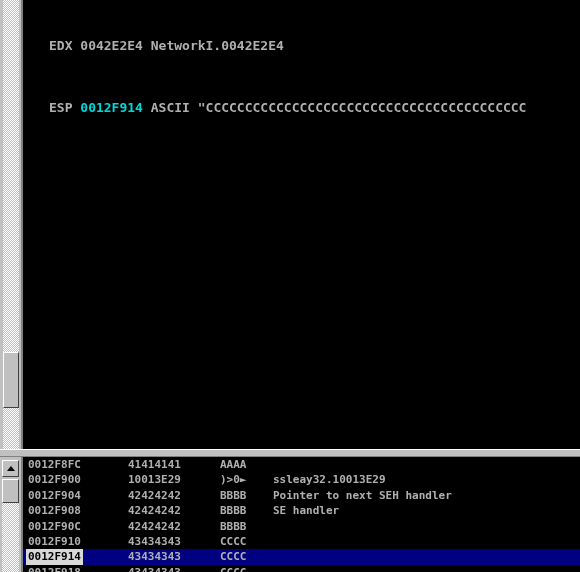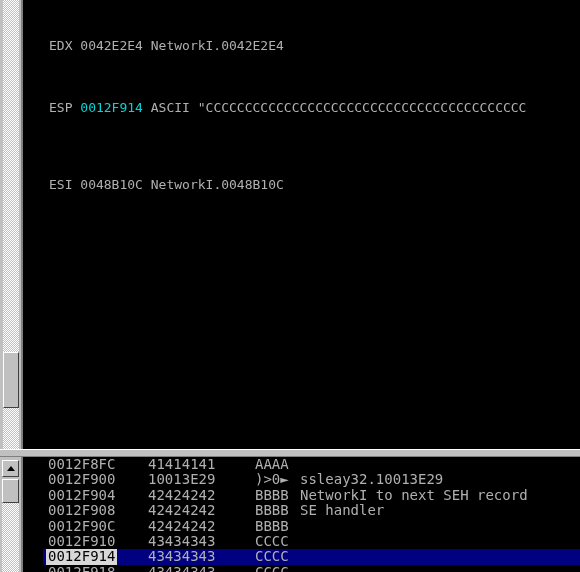--- a/index.html
+++ b/index.html
@@ -13,20 +13,21 @@
     overflow: hidden;
     font-family: "DejaVu Sans Mono", "Liberation Mono", monospace;
   }
 
   #app {
     position: relative;
     width: 580px;
     height: 572px;
     background: #000000;
     overflow: hidden;
+    font-weight: bold;
   }
 
   
   #registers-pane {
     position: absolute;
     left: 0; top: 0;
     width: 580px;
     height: 449px;
     background: #000;
   }
@@ -151,43 +152,42 @@
   }
   .stack-rows {
     position: absolute;
     left: 0; top: 0;
     width: 557px;
   }
   .stack-row {
     position: relative;
     height: 15.4px;
     white-space: pre;
-    font-size: 14px;
+    font-size: 11px;
     line-height: 15.4px;
     color: #b0b0b0;
-    margin-left: 20px;
   }
   .stack-row .addr {
     position: absolute;
     left: 5px; top: 0;
     display: inline-block;
   }
   .stack-row .val {
     position: absolute;
     left: 105px; top: 0;
     display: inline-block;
   }
   .stack-row .asc {
     position: absolute;
-    left: 212px; top: 0;
+    left: 197px; top: 0;
     display: inline-block;
   }
   .stack-row .cmt {
     position: absolute;
-    left: 257px; top: 0;
+    left: 250px; top: 0;
     display: inline-block;
   }
   .stack-row.selected {
     background: #000080;
     color: #b0b0b0;
   }
   .stack-row.selected .addr {
     background: #d8d8d8;
     color: #000000;
     padding: 0 2px;
@@ -209,21 +209,20 @@
     </div>
 
     <div id="reg-pane-inner-border">
       <div class="reg-text">
 
         <span class="reg-line"><span class="grey">EDX 0042E2E4 NetworkI.0042E2E4</span></span>
 
         <span class="reg-line"><span class="grey">ESP</span><span class="grey"> </span><span class="cyan">0012F914</span><span class="grey"> </span><span class="grey">ASCII "CCCCCCCCCCCCCCCCCCCCCCCCCCCCCCCCCCCCCCCCC</span></span>
 
 
-        <span class="reg-line"><span class="grey">ESI</span><span class="grey"> </span><span class="grey">0048B10C</span><span class="grey"> </span><span class="grey">NetworkI.0048B10C</span></span>
 
 
         <span class="reg-line"> </span>
 
 
         
 
         
 
         
@@ -289,21 +288,21 @@
           <span class="addr">0012F900</span>
           <span class="val">10013E29</span>
           <span class="asc">)&gt;0►</span>
           <span class="cmt">ssleay32.10013E29</span>
         </div>
 
         <div class="stack-row">
           <span class="addr">0012F904</span>
           <span class="val">42424242</span>
           <span class="asc">BBBB</span>
-          <span class="cmt">NetworkI to next SEH record</span>
+          <span class="cmt">Pointer to next SEH handler</span>
         </div>
 
         <div class="stack-row">
           <span class="addr">0012F908</span>
           <span class="val">42424242</span>
           <span class="asc">BBBB</span>
           <span class="cmt">SE handler</span>
         </div>
 
         <div class="stack-row">

